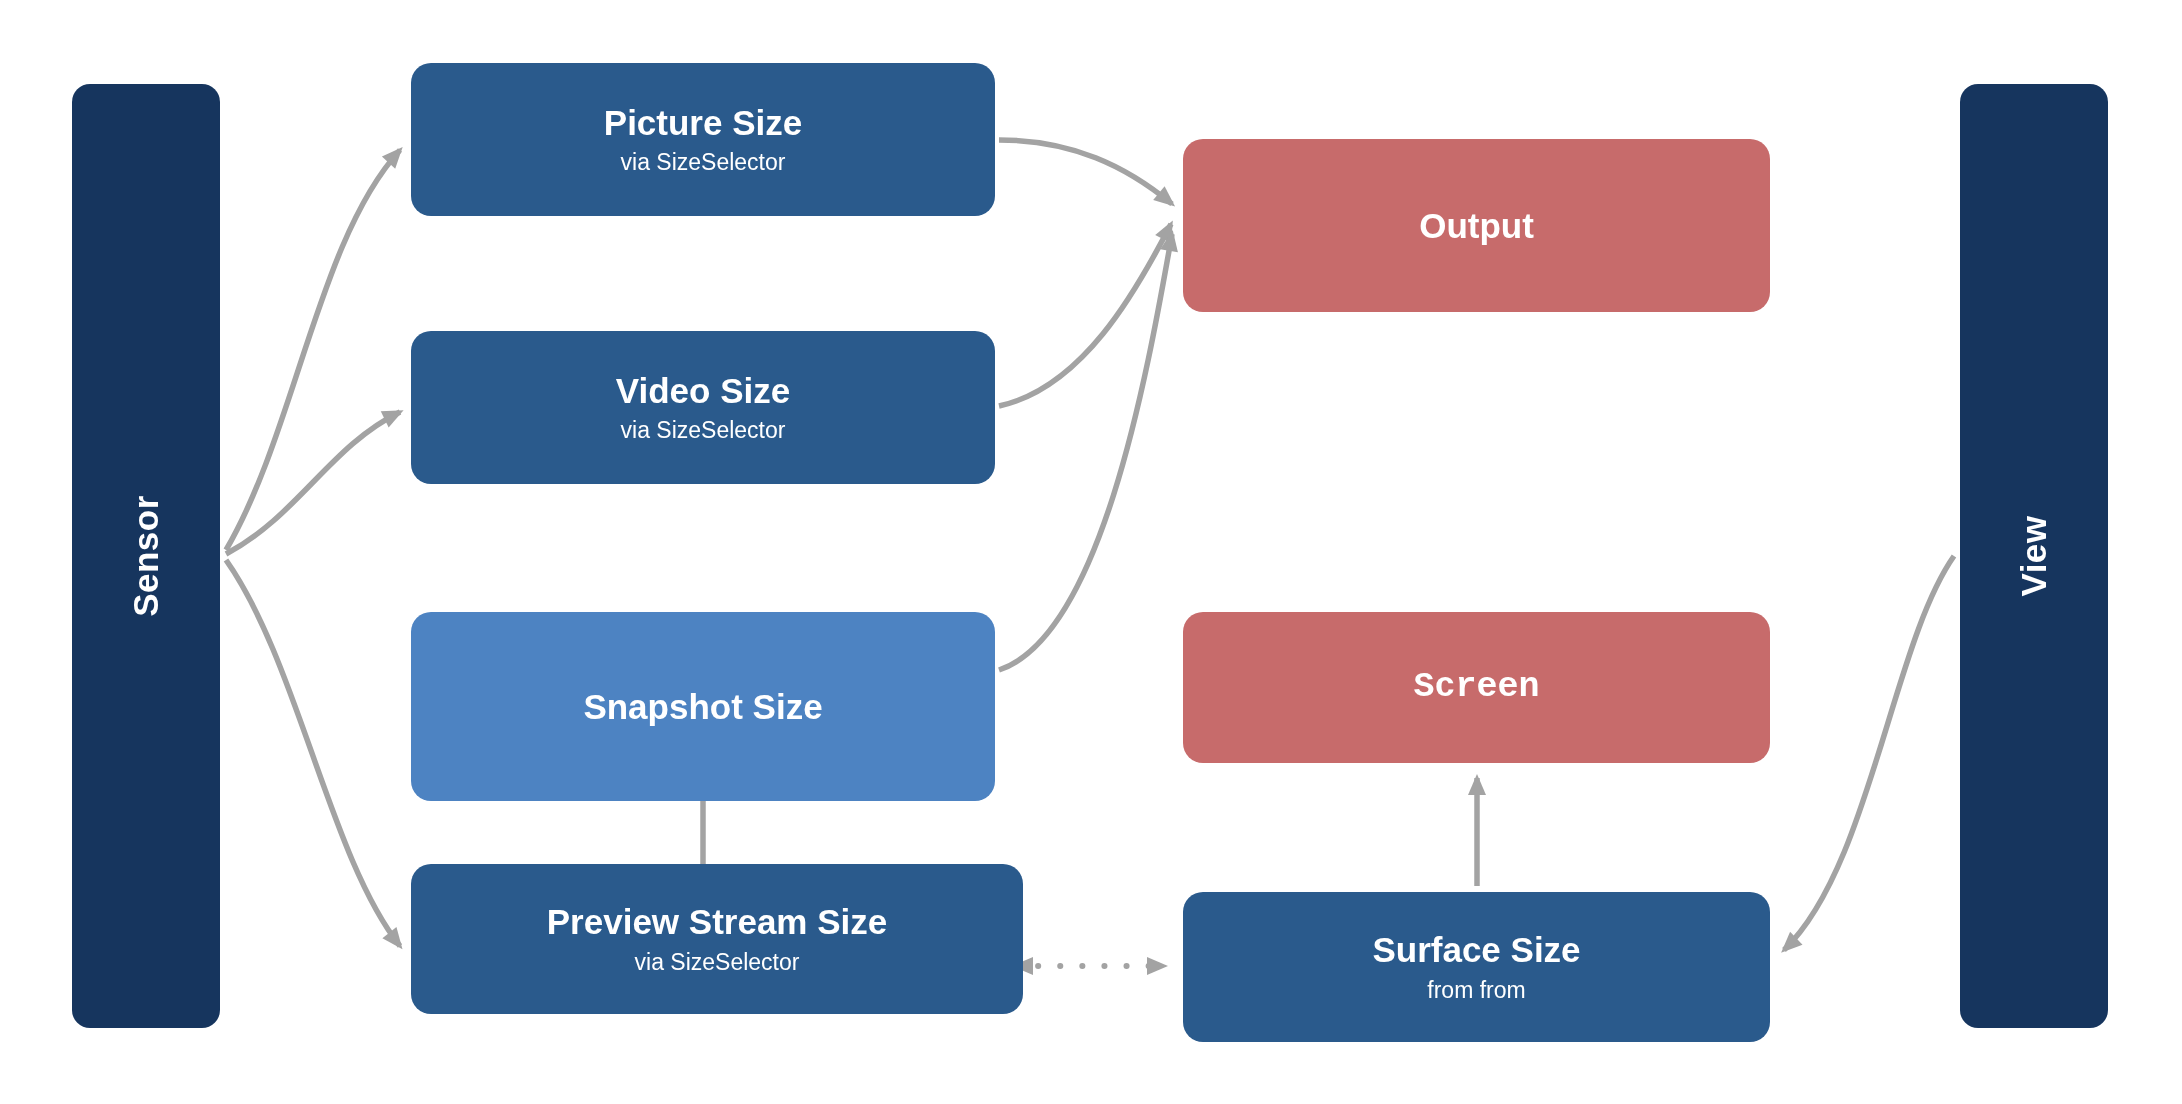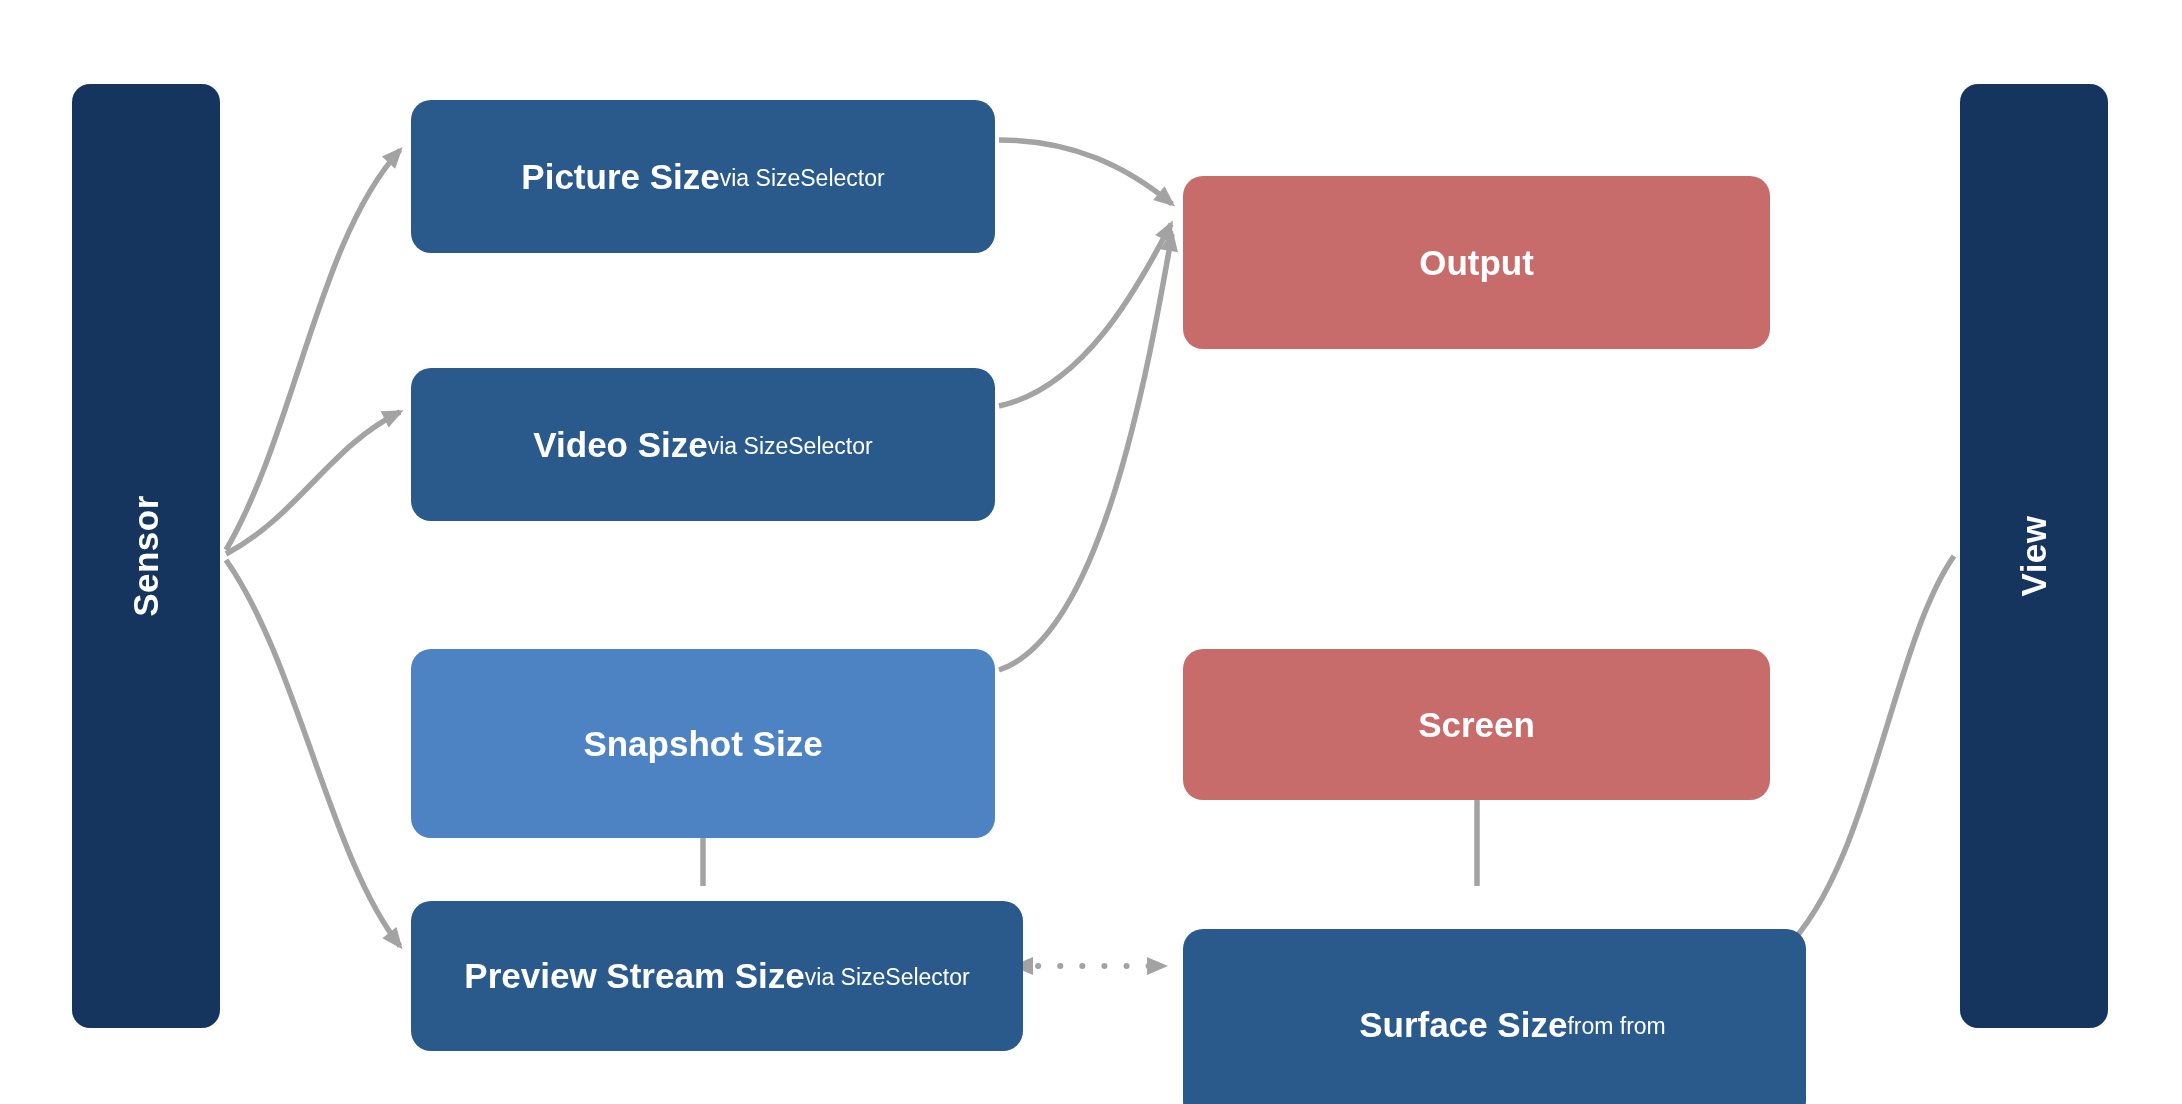--- a/index.html
+++ b/index.html
@@ -33,26 +33,25 @@
     stroke-width: 6;
   }
   .arrowhead {
     fill: var(--arrow, #a3a3a3);
     stroke: none;
   }
   .node {
     position: absolute;
     border-radius: 20px;
     display: flex;
-    flex-direction: row;
+    flex-direction: column;
     align-items: center;
     justify-content: center;
     text-align: center;
     color: var(--label, #ffffff);
-    margin-top: 37px;
   }
   .node--blue  { background: var(--blue, #2a5a8c); }
   .node--light { background: var(--light-blue, #4d83c2); }
   .node--red   { background: var(--red, #c76b6b); }
   .node-title {
     font-size: 35px;
     font-weight: 700;
     line-height: 1.25;
   }
   .node-subtitle {
@@ -138,22 +137,22 @@
 
   <div class="node node--blue" style="left:411px; top:864px; width:612px; height:150px;">
     <div class="node-title">Preview Stream Size</div>
     <div class="node-subtitle">via SizeSelector</div>
   </div>
 
   <div class="node node--red" style="left:1183px; top:139px; width:587px; height:173px;">
     <div class="node-title">Output</div>
   </div>
 
-  <div class="node node--red" style="left:1183px; top:612px; width:587px; height:151px;">
+  <div class="node node--red" style="left:1183px; top:612px; width:587px; height:151px;font-family:Liberation Mono, monospace;">
     <div class="node-title">Screen</div>
   </div>
 
-  <div class="node node--blue" style="left:1183px; top:892px; width:587px; height:192px;padding-left:36px;">
+  <div class="node node--blue" style="left:1183px; top:892px; width:587px; height:150px;">
     <div class="node-title">Surface Size</div>
     <div class="node-subtitle">from from</div>
   </div>
 
 </div>
 
 </body></html>

